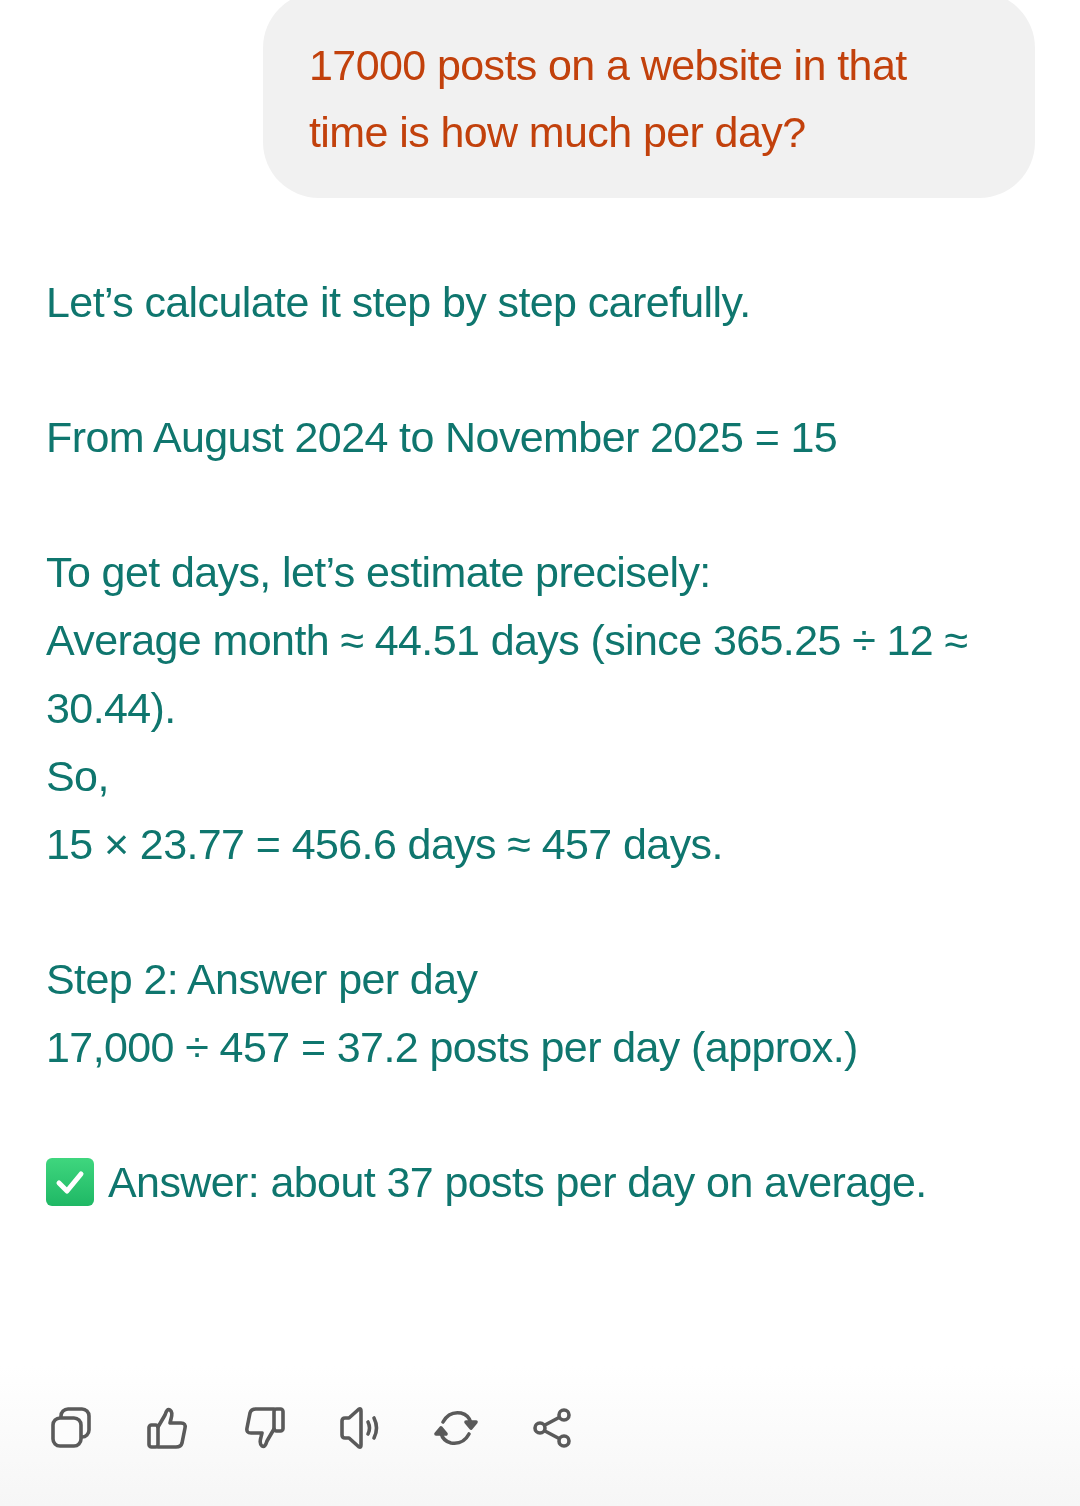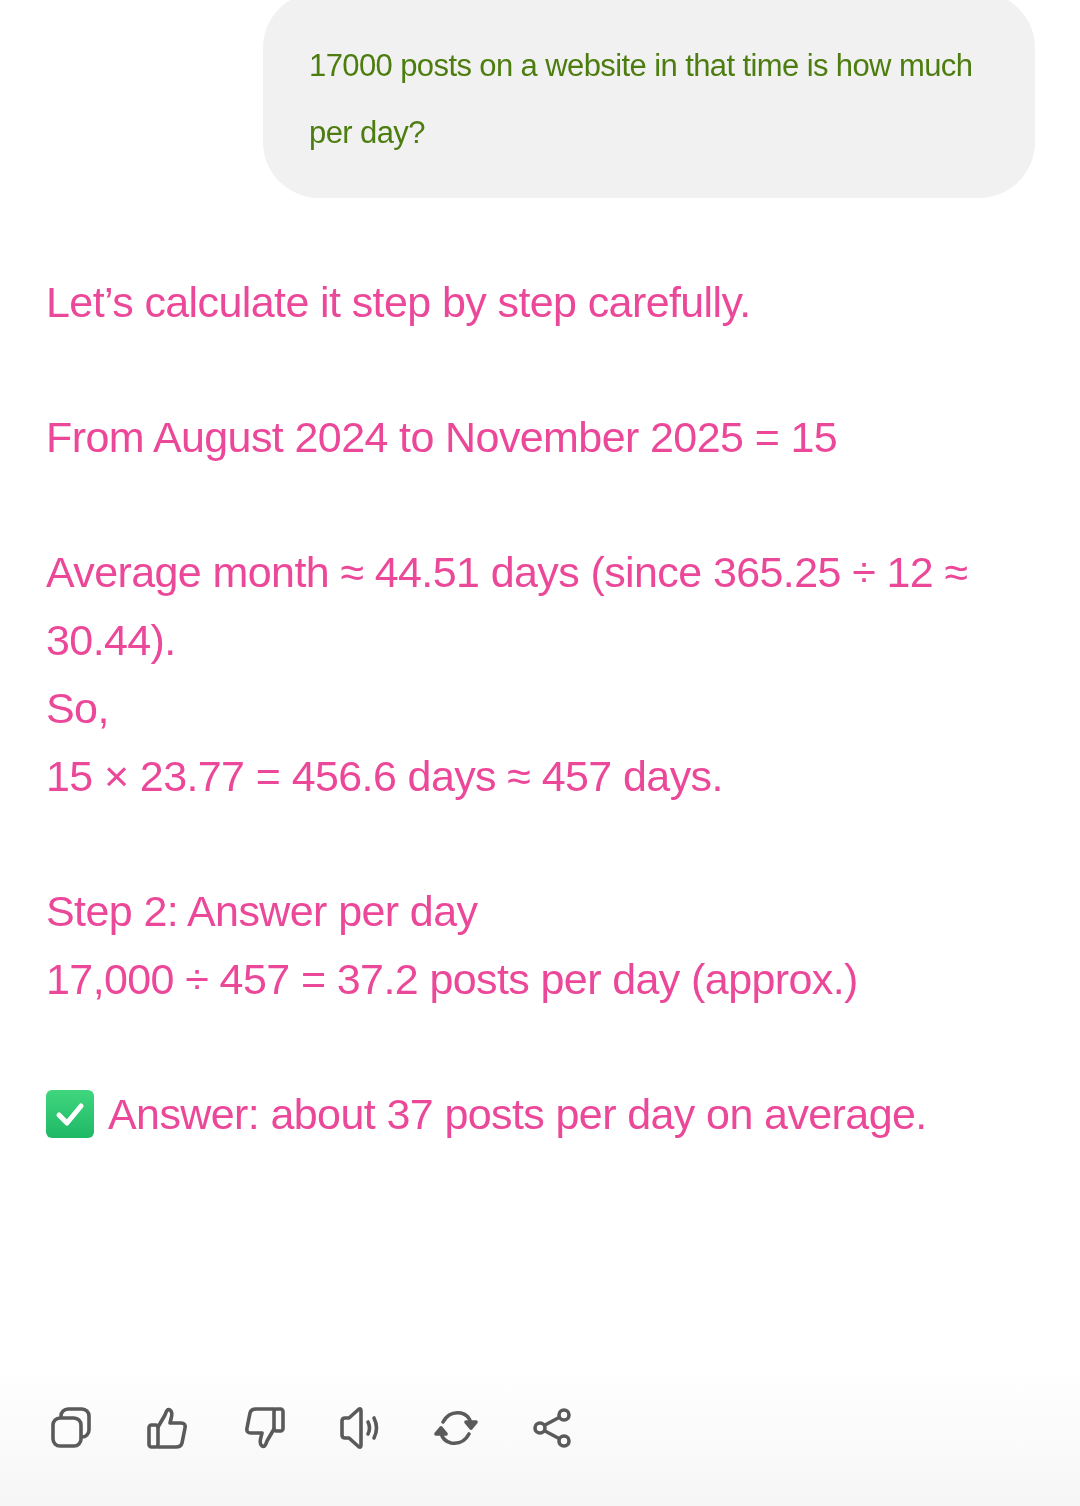--- a/index.html
+++ b/index.html
@@ -29,36 +29,36 @@
       width: 772px;
       height: 206px;
       background: #f1f1f1;
       border-radius: 0 0 56px 56px;
       border-top-left-radius: 56px;
       border-top-right-radius: 56px;
       box-sizing: border-box;
       padding: 40px 40px 0 46px;
     }
     .user-text {
-      font-size: 31px;
+      font-size: 43px;
       line-height: 67px;
       letter-spacing: -0.6px;
-      color: #4d7c0f;
+      color: #c2410c;
     }
     .assistant {
       position: absolute;
       left: 46px;
       top: 268px;
       width: 1000px;
     }
     .para {
       font-size: 43px;
       line-height: 68px;
       letter-spacing: -0.6px;
-      color: #ec4899;
+      color: #0f766e;
       margin: 0;
     }
     .gap { height: 67px; }
     .answer-line {
       display: flex;
       align-items: center;
     }
     .check-emoji {
       width: 48px;
       height: 48px;
@@ -95,20 +95,21 @@
 
 <div class="user-bubble">
   <div class="user-text">17000 posts on a website in that time is how much per day?</div>
 </div>
 
 <div class="assistant">
   <p class="para">Let’s calculate it step by step carefully.</p>
   <div class="gap"></div>
   <p class="para">From August 2024 to November 2025 = 15</p>
   <div class="gap"></div>
+  <p class="para">To get days, let’s estimate precisely:</p>
   <p class="para">Average month ≈ 44.51 days (since 365.25 ÷ 12 ≈</p>
   <p class="para">30.44).</p>
   <p class="para">So,</p>
   <p class="para">15 × 23.77 = 456.6 days ≈ 457 days.</p>
   <div class="gap"></div>
   <p class="para">Step 2: Answer per day</p>
   <p class="para">17,000 ÷ 457 = 37.2 posts per day (approx.)</p>
   <div class="gap"></div>
   <div class="para answer-line">
     <span class="check-emoji">

